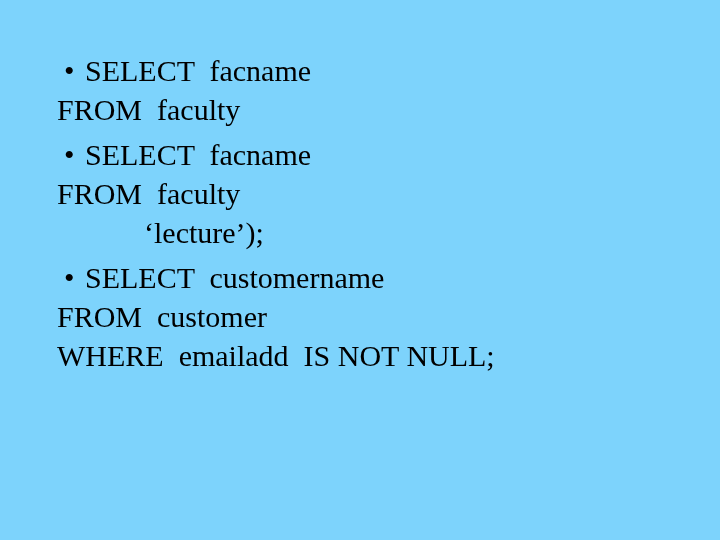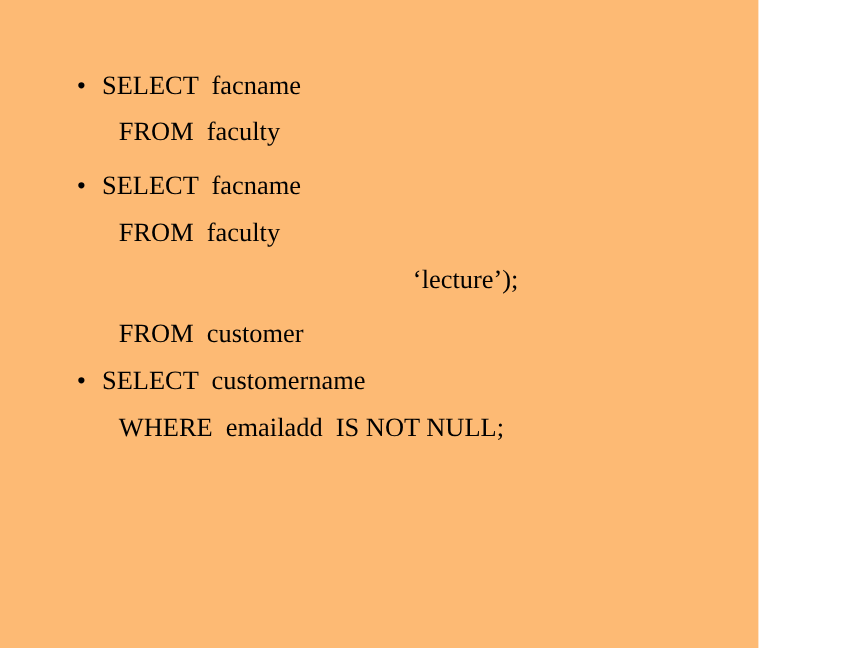--- a/index.html
+++ b/index.html
@@ -2,26 +2,26 @@
 <html><head>
 <meta charset="utf-8">
 <style>
   html, body {
     margin: 0;
     padding: 0;
     background: #ffffff;
   }
   .slide {
     position: relative;
-    width: 632px;
+    width: 720px;
     height: 540px;
-    background: #fdba74;
+    background: #7dd3fc;
     color: #000000;
     font-family: "Liberation Serif", "DejaVu Serif", serif;
-    font-size: 22px;
+    font-size: 30px;
     line-height: 39px;
     padding-top: 51px;
     box-sizing: border-box;
     overflow: hidden;
   }
   .bullet-block {
     margin: 0;
   }
   .bullet-block + .bullet-block {
     margin-top: 6px;
@@ -31,42 +31,41 @@
   }
   .line.first {
     margin-left: 64px;
   }
   .bullet {
     display: inline-block;
     width: 21px;
     white-space: pre;
   }
   .line.cont {
-    margin-left: 99px;
+    margin-left: 57px;
   }
   .line.cont.cont2 {
     margin-left: 144px;
-    text-align: center;
   }
 </style>
 </head>
 <body>
 
 <div class="slide">
 
   <div class="bullet-block">
     <div class="line first"><span class="bullet">•</span><span class="txt">SELECT  facname</span></div>
     <div class="line cont">FROM  faculty</div>
   </div>
 
   <div class="bullet-block">
     <div class="line first"><span class="bullet">•</span><span class="txt">SELECT  facname</span></div>
     <div class="line cont">FROM  faculty</div>
     <div class="line cont cont2">‘lecture’);</div>
   </div>
 
   <div class="bullet-block">
+    <div class="line first"><span class="bullet">•</span><span class="txt">SELECT  customername</span></div>
     <div class="line cont">FROM  customer</div>
-    <div class="line first"><span class="bullet">•</span><span class="txt">SELECT  customername</span></div>
     <div class="line cont">WHERE  emailadd  IS NOT NULL;</div>
   </div>
 
 </div>
 
 </body></html>

